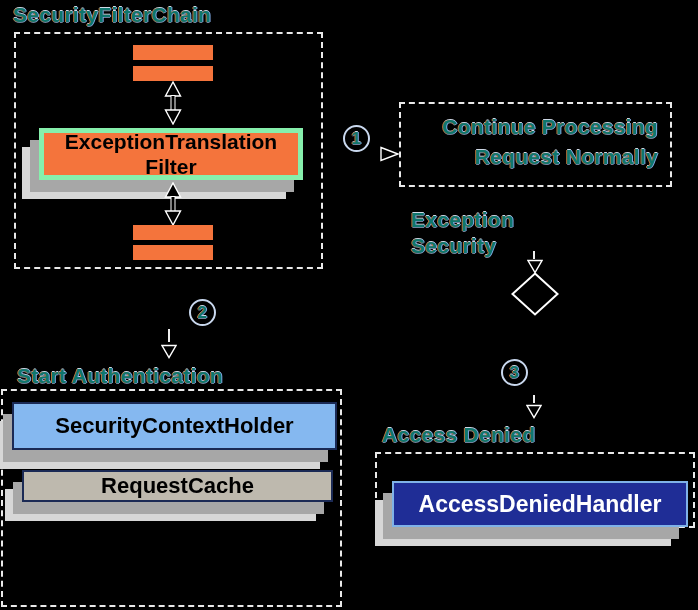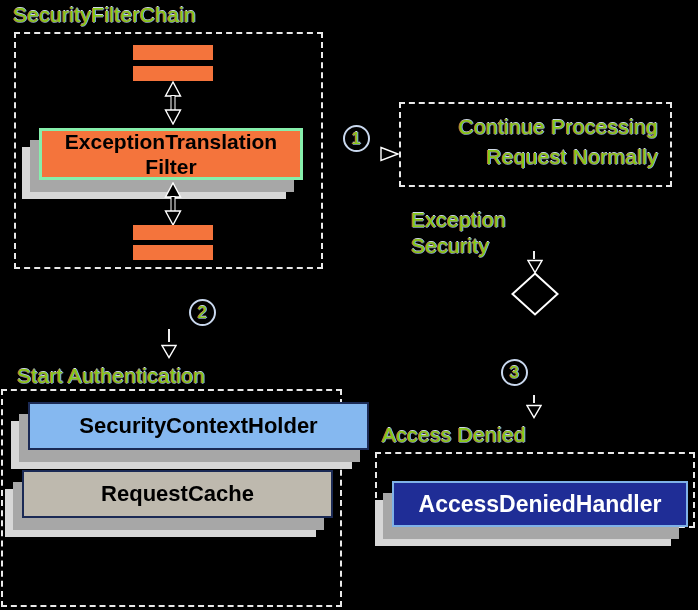--- a/index.html
+++ b/index.html
@@ -3,39 +3,39 @@
 <meta charset="utf-8">
 <style>
   html,body{margin:0;padding:0;background:#000;}
   .canvas{
     position:relative;width:698px;height:610px;background:#000;overflow:hidden;
     font-family:"Liberation Sans",sans-serif;font-weight:700;
   }
   .abs{position:absolute;}
   
   .olabel{
-    color:#84cc16;font-weight:400;letter-spacing:.3px;white-space:nowrap;
+    color:#0f766e;font-weight:700;letter-spacing:.3px;white-space:nowrap;
     text-shadow:-1px 0 0 #b5743c, 1px 0 0 #7ea6e0, 0 -1px 0 #cfd8e6, 0 1px 0 #72819c;
   }
   .lbl21{font-size:21px;line-height:26px;}
   
   .dashed{border:2px dashed #e9e9e9;box-sizing:border-box;background:transparent;}
   
   .bar{width:80px;height:15px;background:#f4743c;}
   
   .card{position:absolute;}
   .card .sh{position:absolute;left:0;top:0;right:0;bottom:0;}
   .card .s1{background:#a7a7a7;transform:translate(-9px,12px);}
   .card .s2{background:#d7d7d7;transform:translate(-17px,19px);}
   .card .face{
     position:absolute;left:0;top:0;right:0;bottom:0;box-sizing:border-box;
     display:flex;flex-direction:column;align-items:center;justify-content:center;
     text-align:center;color:#000;
   }
-  .face.orange{background:#f4743c;border:3px solid #86efac;font-size:21px;line-height:25px;}
+  .face.orange{background:#f4743c;border:5px solid #86efac;font-size:21px;line-height:25px;}
   .face.blue{background:#85b8f0;border:2px solid #1b2a55;font-size:22px;}
   .face.gray{background:#beb9ae;border:2px solid #1b2a55;font-size:22px;}
   .face.navy{background:#1f2d96;border:2px solid #7fb2e8;font-size:23px;color:#fff;}
   
   .badge{
     width:27px;height:27px;border:2.5px solid #c9d8ee;border-radius:50%;box-sizing:border-box;
     display:flex;align-items:center;justify-content:center;font-size:17px;
   }
   
   .stub{width:2px;background:#efefef;}
@@ -111,27 +111,27 @@
 
   <div class="abs stub" style="left:168px;top:329px;height:13px;"></div>
   <svg class="abs" style="left:161px;top:344px;" width="16" height="15" viewBox="0 0 16 15">
     <polygon points="1,1.5 15,1.5 8,13.5" fill="#000" stroke="#fff" stroke-width="1.4"></polygon>
   </svg>
 
   <div class="abs olabel lbl21" style="left:17px;top:363px;">Start Authentication</div>
 
   <div class="abs dashed" style="left:1px;top:389px;width:341px;height:218px;"></div>
 
-  <div class="card" style="left:28px;top:402px;width:341px;height:48px;">
+  <div class="card" style="left:12px;top:402px;width:293px;height:48px;padding-left:32px;">
     <div class="sh s2"></div>
     <div class="sh s1"></div>
     <div class="face blue">SecurityContextHolder</div>
   </div>
 
-  <div class="card" style="left:22px;top:470px;width:311px;height:48px;">
+  <div class="card" style="left:22px;top:470px;width:311px;height:32px;">
     <div class="sh s2"></div>
     <div class="sh s1"></div>
     <div class="face gray">RequestCache</div>
   </div>
 
 
   <div class="abs badge olabel" style="left:501px;top:359px;">
     <span>3</span>
   </div>
 

